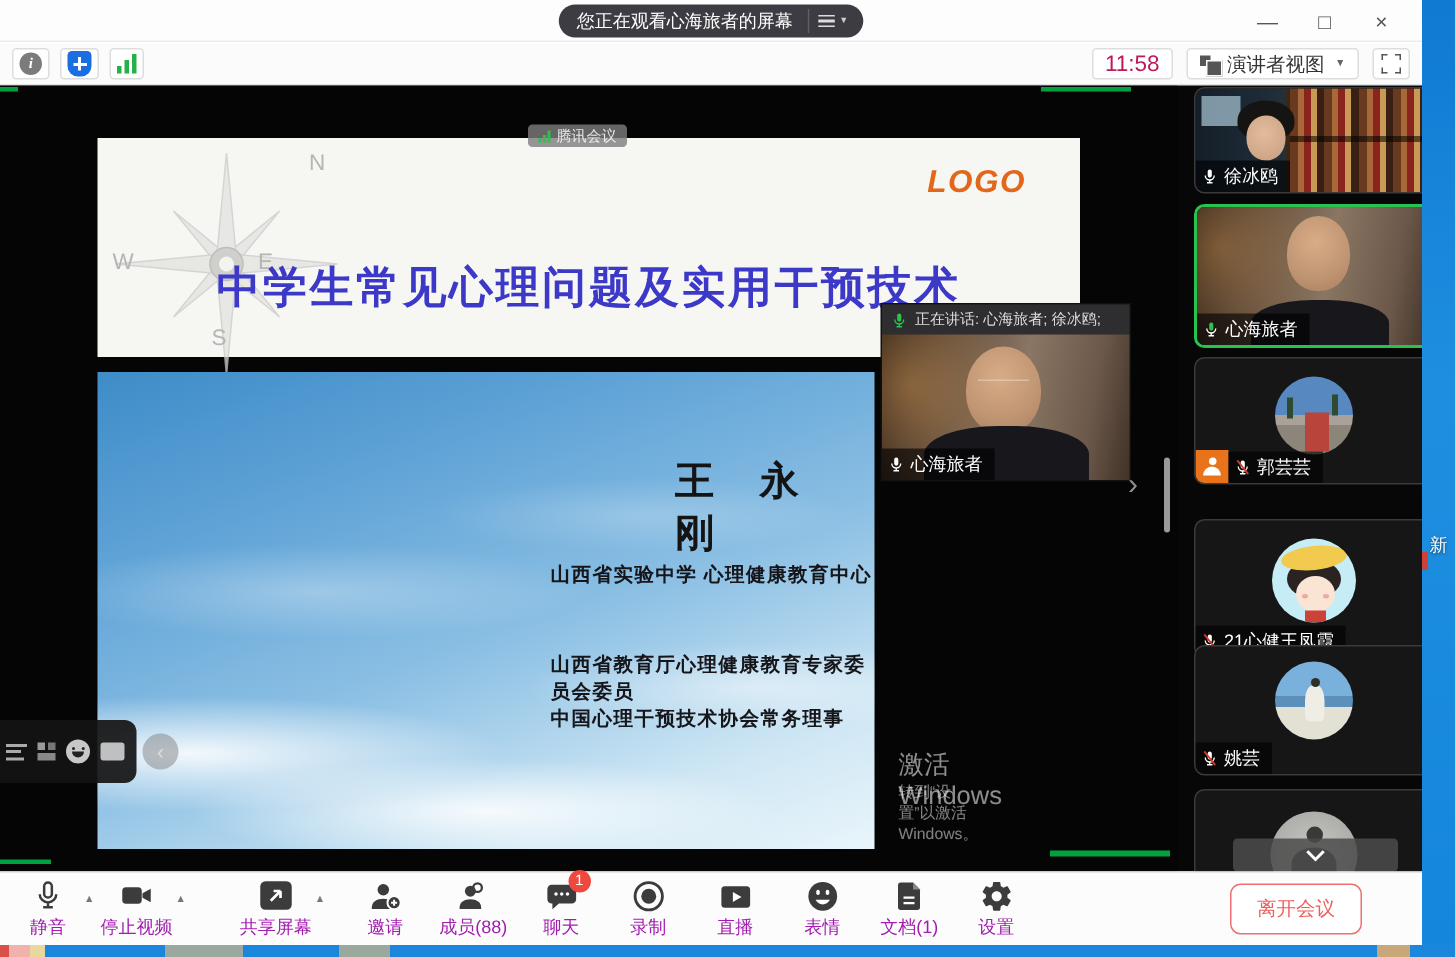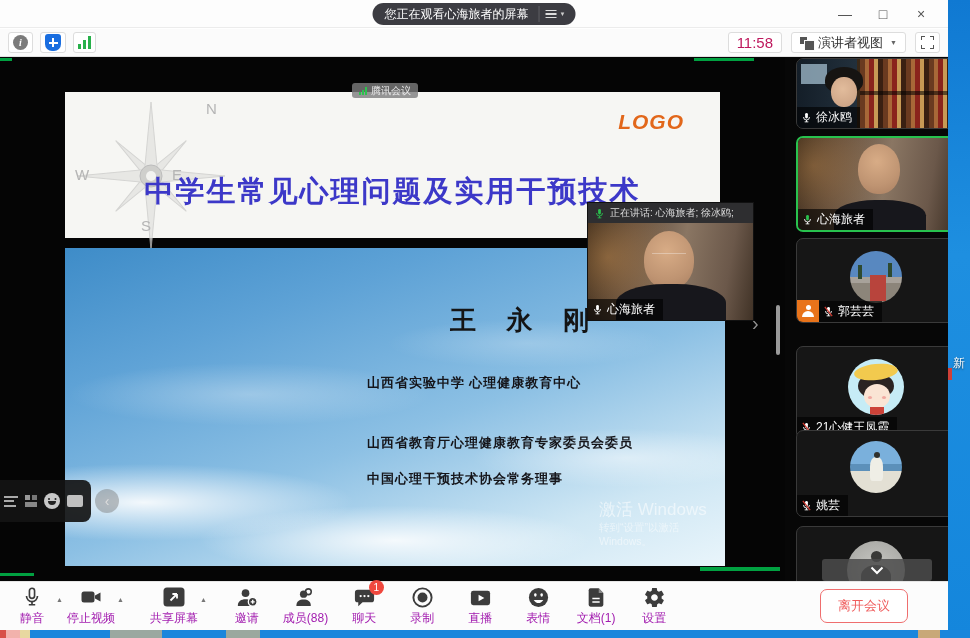--- a/index.html
+++ b/index.html
@@ -73,21 +73,21 @@
   
   .slide-top { position:absolute; left:65px; top:35px; width:655px; height:146px; background:#f6f6f3; }
   .slide-logo { position:absolute; right:36px; top:18px; color:#e2671a; font-size:21px; font-weight:bold;
     font-style:italic; letter-spacing:1px; }
   .slide-title { position:absolute; left:0; bottom:26px; width:100%; text-align:center; color:#3c38c8;
     font-size:29px; font-weight:bold; letter-spacing:2px;
     font-family:"Liberation Serif","DejaVu Serif",serif; }
   .compass { position:absolute; left:6px; top:4px; width:160px; height:160px; opacity:.75; }
   .compass-letter { position:absolute; color:#b5b5b5; font-size:15px; }
 
-  .slide-body { position:absolute; left:65px; top:191px; width:660px; height:318px;
+  .slide-body { position:absolute; left:65px; top:191px; width:518px; height:318px;
     background:
       radial-gradient(ellipse 300px 55px at 12% 80%, rgba(255,255,255,.9), transparent 70%),
       radial-gradient(ellipse 280px 50px at 50% 92%, rgba(255,255,255,.85), transparent 70%),
       radial-gradient(ellipse 220px 42px at 85% 66%, rgba(255,255,255,.5), transparent 70%),
       radial-gradient(ellipse 260px 45px at 28% 46%, rgba(255,255,255,.3), transparent 70%),
       radial-gradient(ellipse 200px 35px at 70% 30%, rgba(255,255,255,.22), transparent 70%),
       linear-gradient(160deg,#3e8cc8 0%,#5ea2d6 25%,#8cc0e4 55%,#cfe7f4 82%,#e9f5fb 100%); }
   .sp-name { position:absolute; left:385px; top:55px; color:#141414; font-size:26px; font-weight:bold;
     letter-spacing:12px; font-family:"Liberation Serif","DejaVu Serif",serif; }
   .sp-line { position:absolute; color:#15151a; font-size:13px; font-weight:700;
@@ -203,21 +203,21 @@
   .t3 .name-tag { left:22px; }
 
   
   .bottombar { position:absolute; left:0; top:581px; width:948px; height:49px; background:#fcfcfc;
     border-top:1px solid #e6e6e6; display:flex; align-items:center; padding:0 0 0 10px; }
   .bb-item { display:flex; flex-direction:column; align-items:center; justify-content:center; gap:1px;
     min-width:44px; cursor:default; }
   .bb-icon { height:24px; display:flex; align-items:center; justify-content:center; }
   .bb-label { font-size:12px; color:#a21caf; white-space:nowrap; }
   .bb-caret { font-size:7px; color:#777; margin:0 4px 14px 2px; }
-  .gap-lg { margin-left:22px; }
+  .gap-lg { margin-left:32px; }
   .gap-md { margin-left:14px; }
   .chat-wrap { position:relative; }
   .chat-badge { position:absolute; top:-5px; right:-8px; min-width:15px; height:15px; border-radius:8px;
     background:#f0483e; color:#fff; font-size:10px; display:flex; align-items:center; justify-content:center;
     padding:0 3px; }
   .leave-btn { margin-left:auto; margin-right:40px; width:88px; height:34px; border:1px solid #ef6e6e;
     border-radius:7px; color:#ef5d5d; font-size:13px; background:#fff;
     display:flex; align-items:center; justify-content:center; cursor:default; }
 </style>
 </head>

